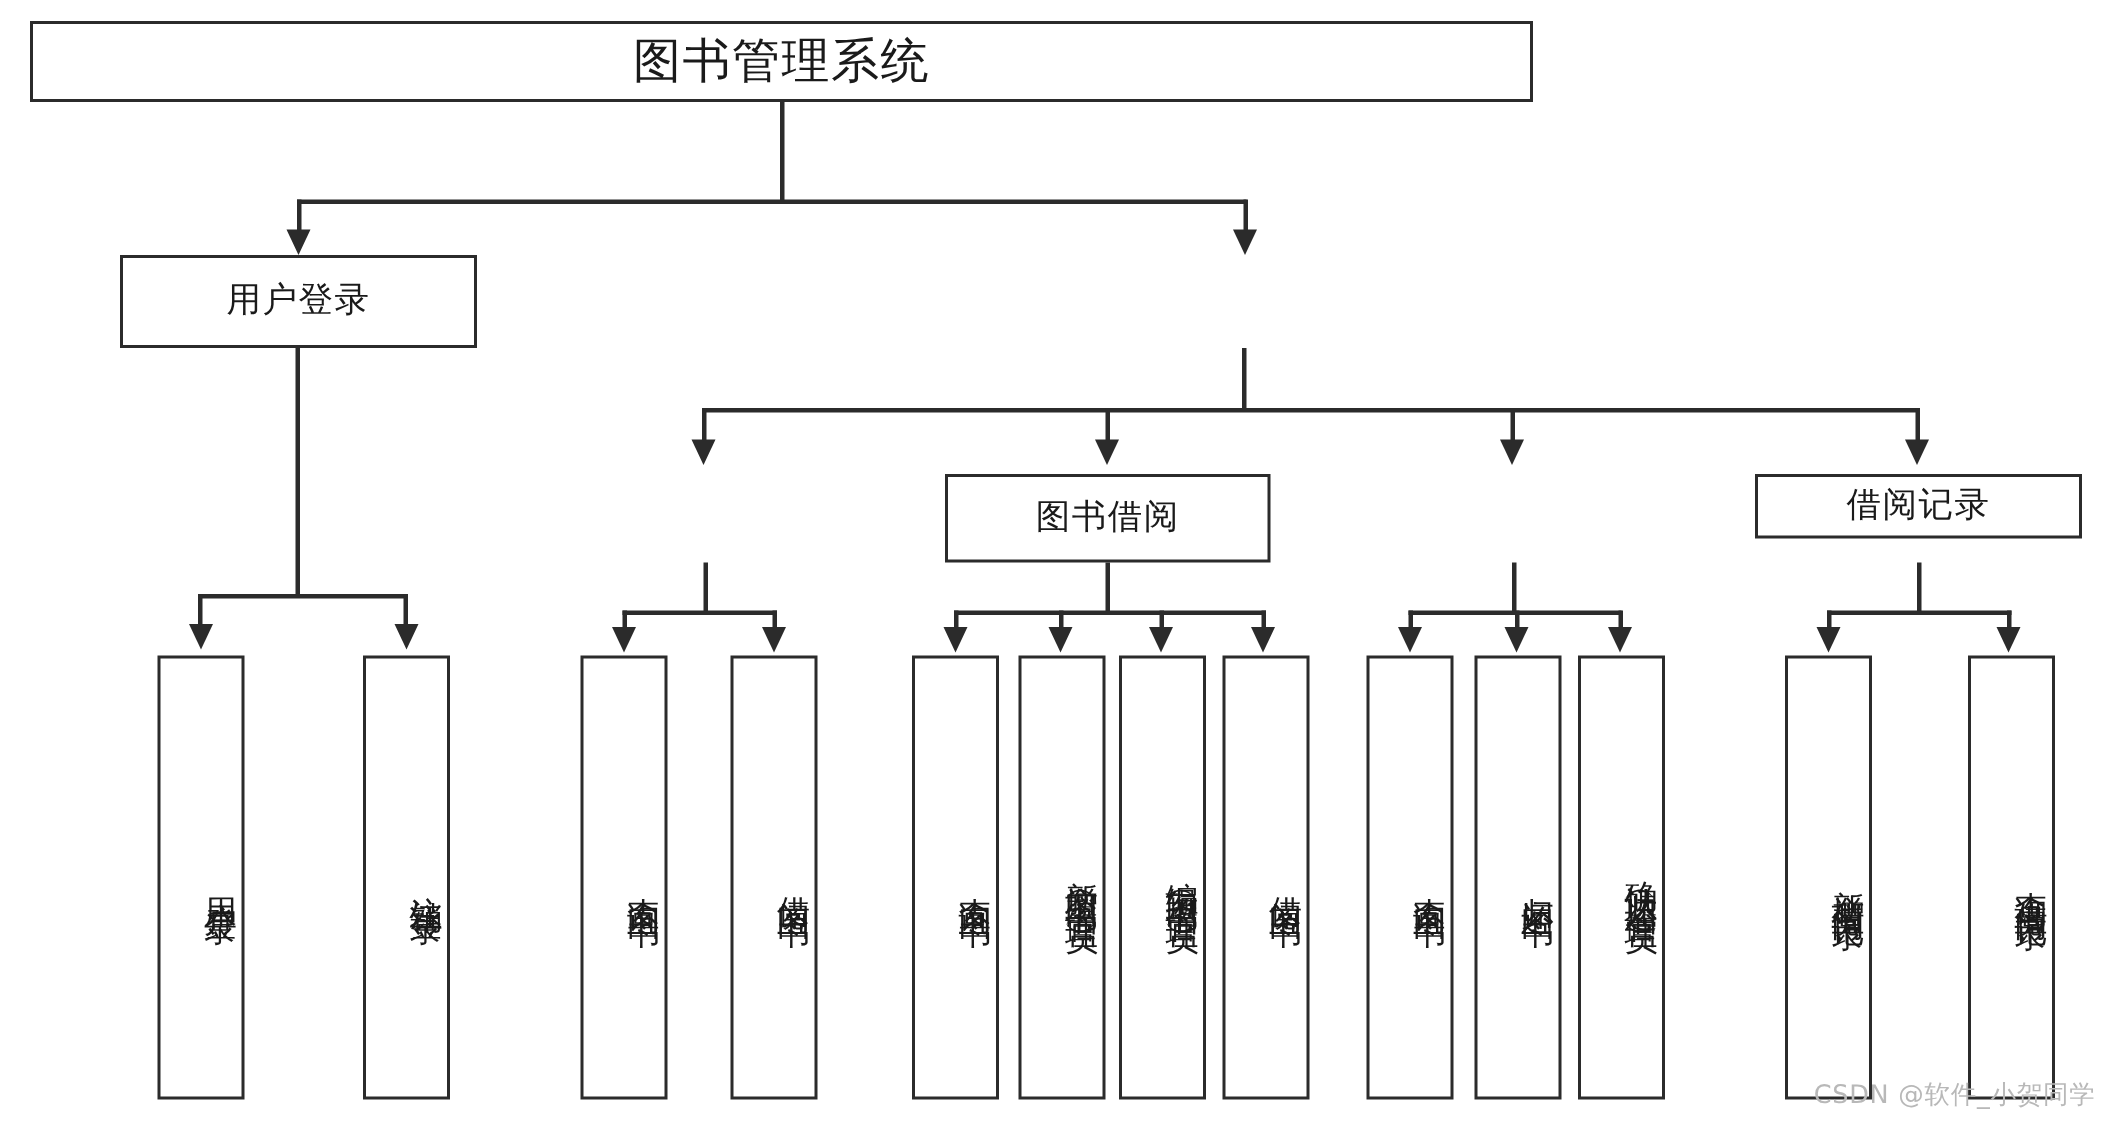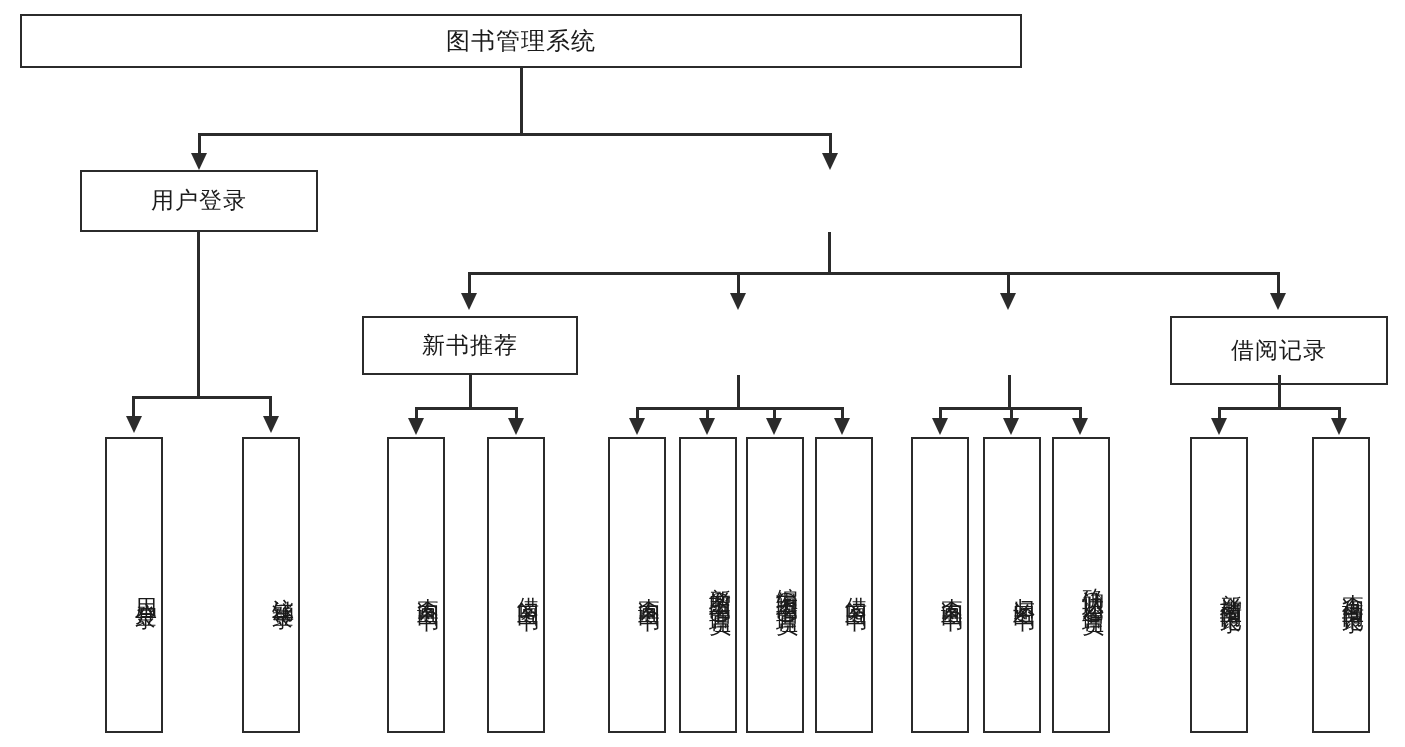--- a/index.html
+++ b/index.html
@@ -28,21 +28,21 @@
     align-items: center;
     justify-content: center;
     color: #1a1a1a;
   }
   .node.horiz {
     font-size: 23px;
     letter-spacing: 1px;
     line-height: 1.1;
   }
   .node.root {
-    font-size: 24px;
+    font-size: 32px;
   }
   .node.leaf {
     writing-mode: vertical-rl;
     text-orientation: upright;
     font-size: 22px;
     letter-spacing: 4px;
     padding-top: 6px;
     align-items: flex-start;
     justify-content: center;
   }
@@ -113,24 +113,24 @@
   <div class="hline" style="left:468px; top:272px; width:811px;"></div>
   <div class="vline" style="left:468px; top:272px; height:22px;"></div>
   <div class="vline" style="left:737px; top:272px; height:22px;"></div>
   <div class="vline" style="left:1007px; top:272px; height:22px;"></div>
   <div class="vline" style="left:1277px; top:272px; height:22px;"></div>
   <div class="arrow" style="left:461px; top:293px;"></div>
   <div class="arrow" style="left:730px; top:293px;"></div>
   <div class="arrow" style="left:1000px; top:293px;"></div>
   <div class="arrow" style="left:1270px; top:293px;"></div>
 
-  <div class="node horiz" style="left:362px; top:316px; width:216px; height:59px;">
-    <span>新书推荐</span>
-  </div>
-  <div class="node horiz" style="left:1170px; top:316px; width:218px; height:69px;">
+  <div class="node horiz" style="left:630px; top:316px; width:217px; height:59px;">
+    <span>图书借阅</span>
+  </div>
+  <div class="node horiz" style="left:1170px; top:316px; width:218px; height:43px;">
     <span>借阅记录</span>
   </div>
 
   <div class="vline" style="left:469px; top:375px; height:34px;"></div>
   <div class="hline" style="left:415px; top:407px; width:103px;"></div>
   <div class="vline" style="left:415px; top:407px; height:13px;"></div>
   <div class="vline" style="left:515px; top:407px; height:13px;"></div>
   <div class="arrow" style="left:408px; top:418px;"></div>
   <div class="arrow" style="left:508px; top:418px;"></div>
 
@@ -198,14 +198,15 @@
     <span class="vtext">确认归还（管理员）</span>
   </div>
 
   <div class="node leaf" style="left:1190px; top:437px; width:58px; height:296px;">
     <span class="vtext">新增借阅记录</span>
   </div>
   <div class="node leaf" style="left:1312px; top:437px; width:58px; height:296px;">
     <span class="vtext">查询借阅记录</span>
   </div>
 
+  <div id="watermark">CSDN @软件_小贺同学</div>
 
 </div>
 
 </body></html>

